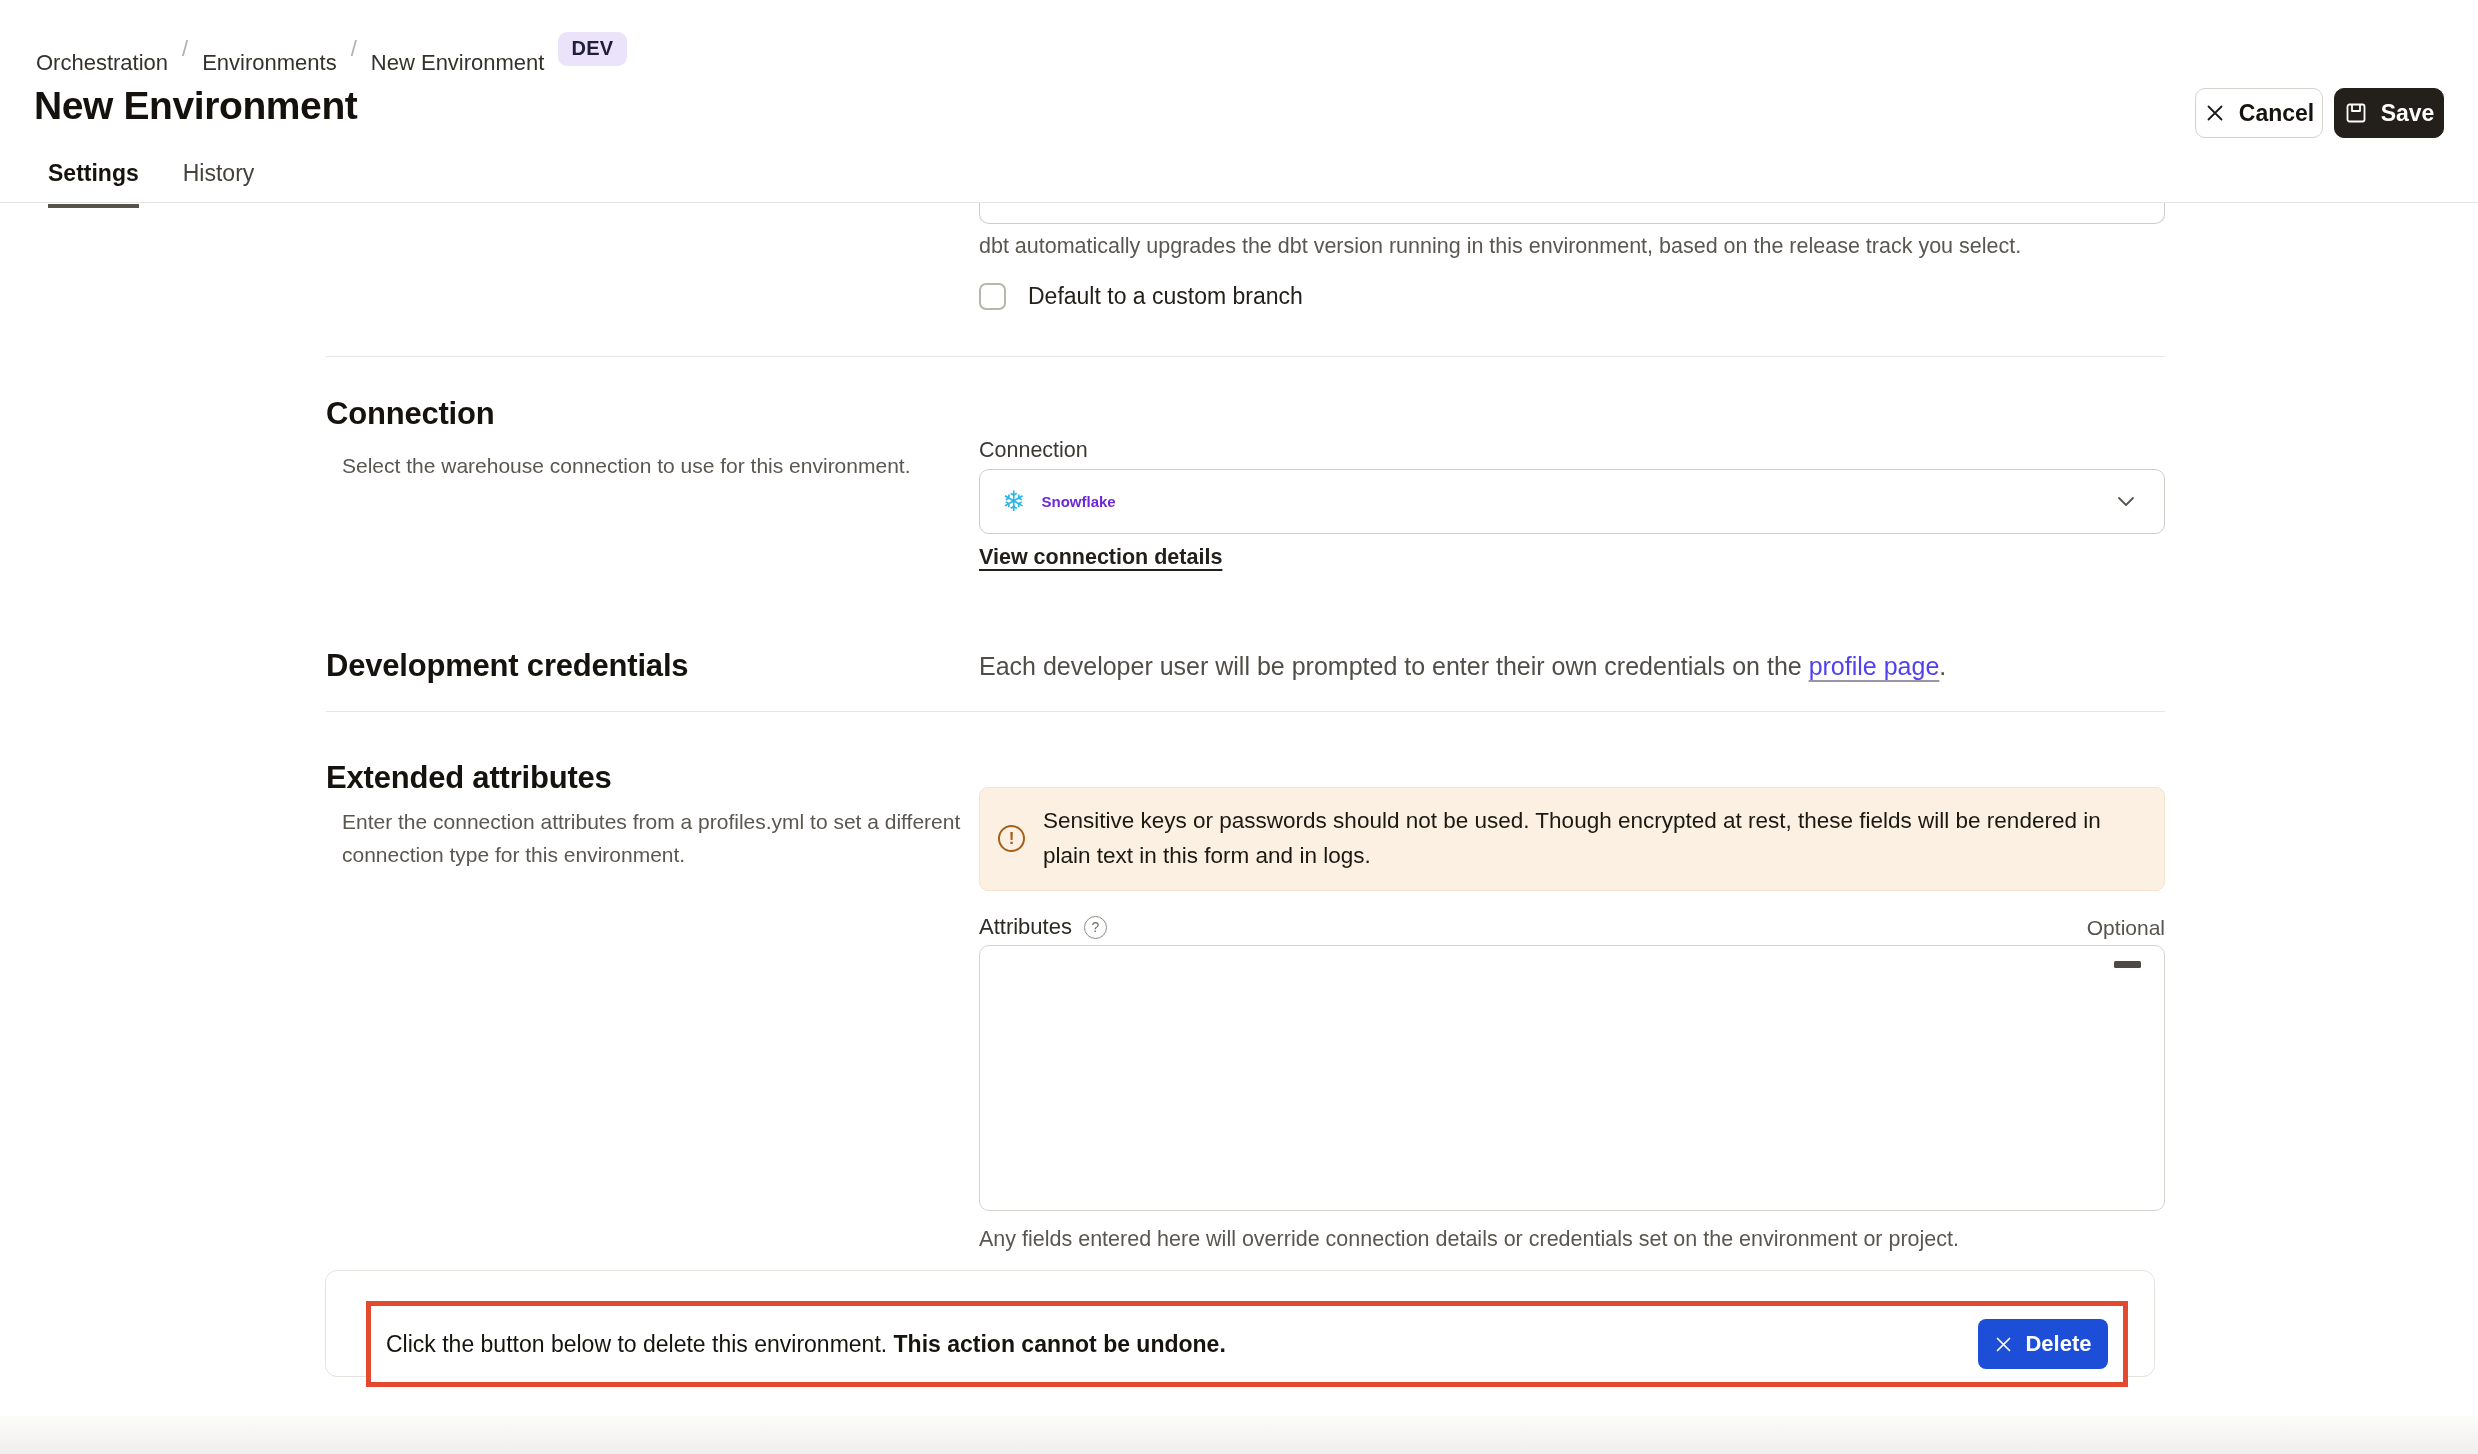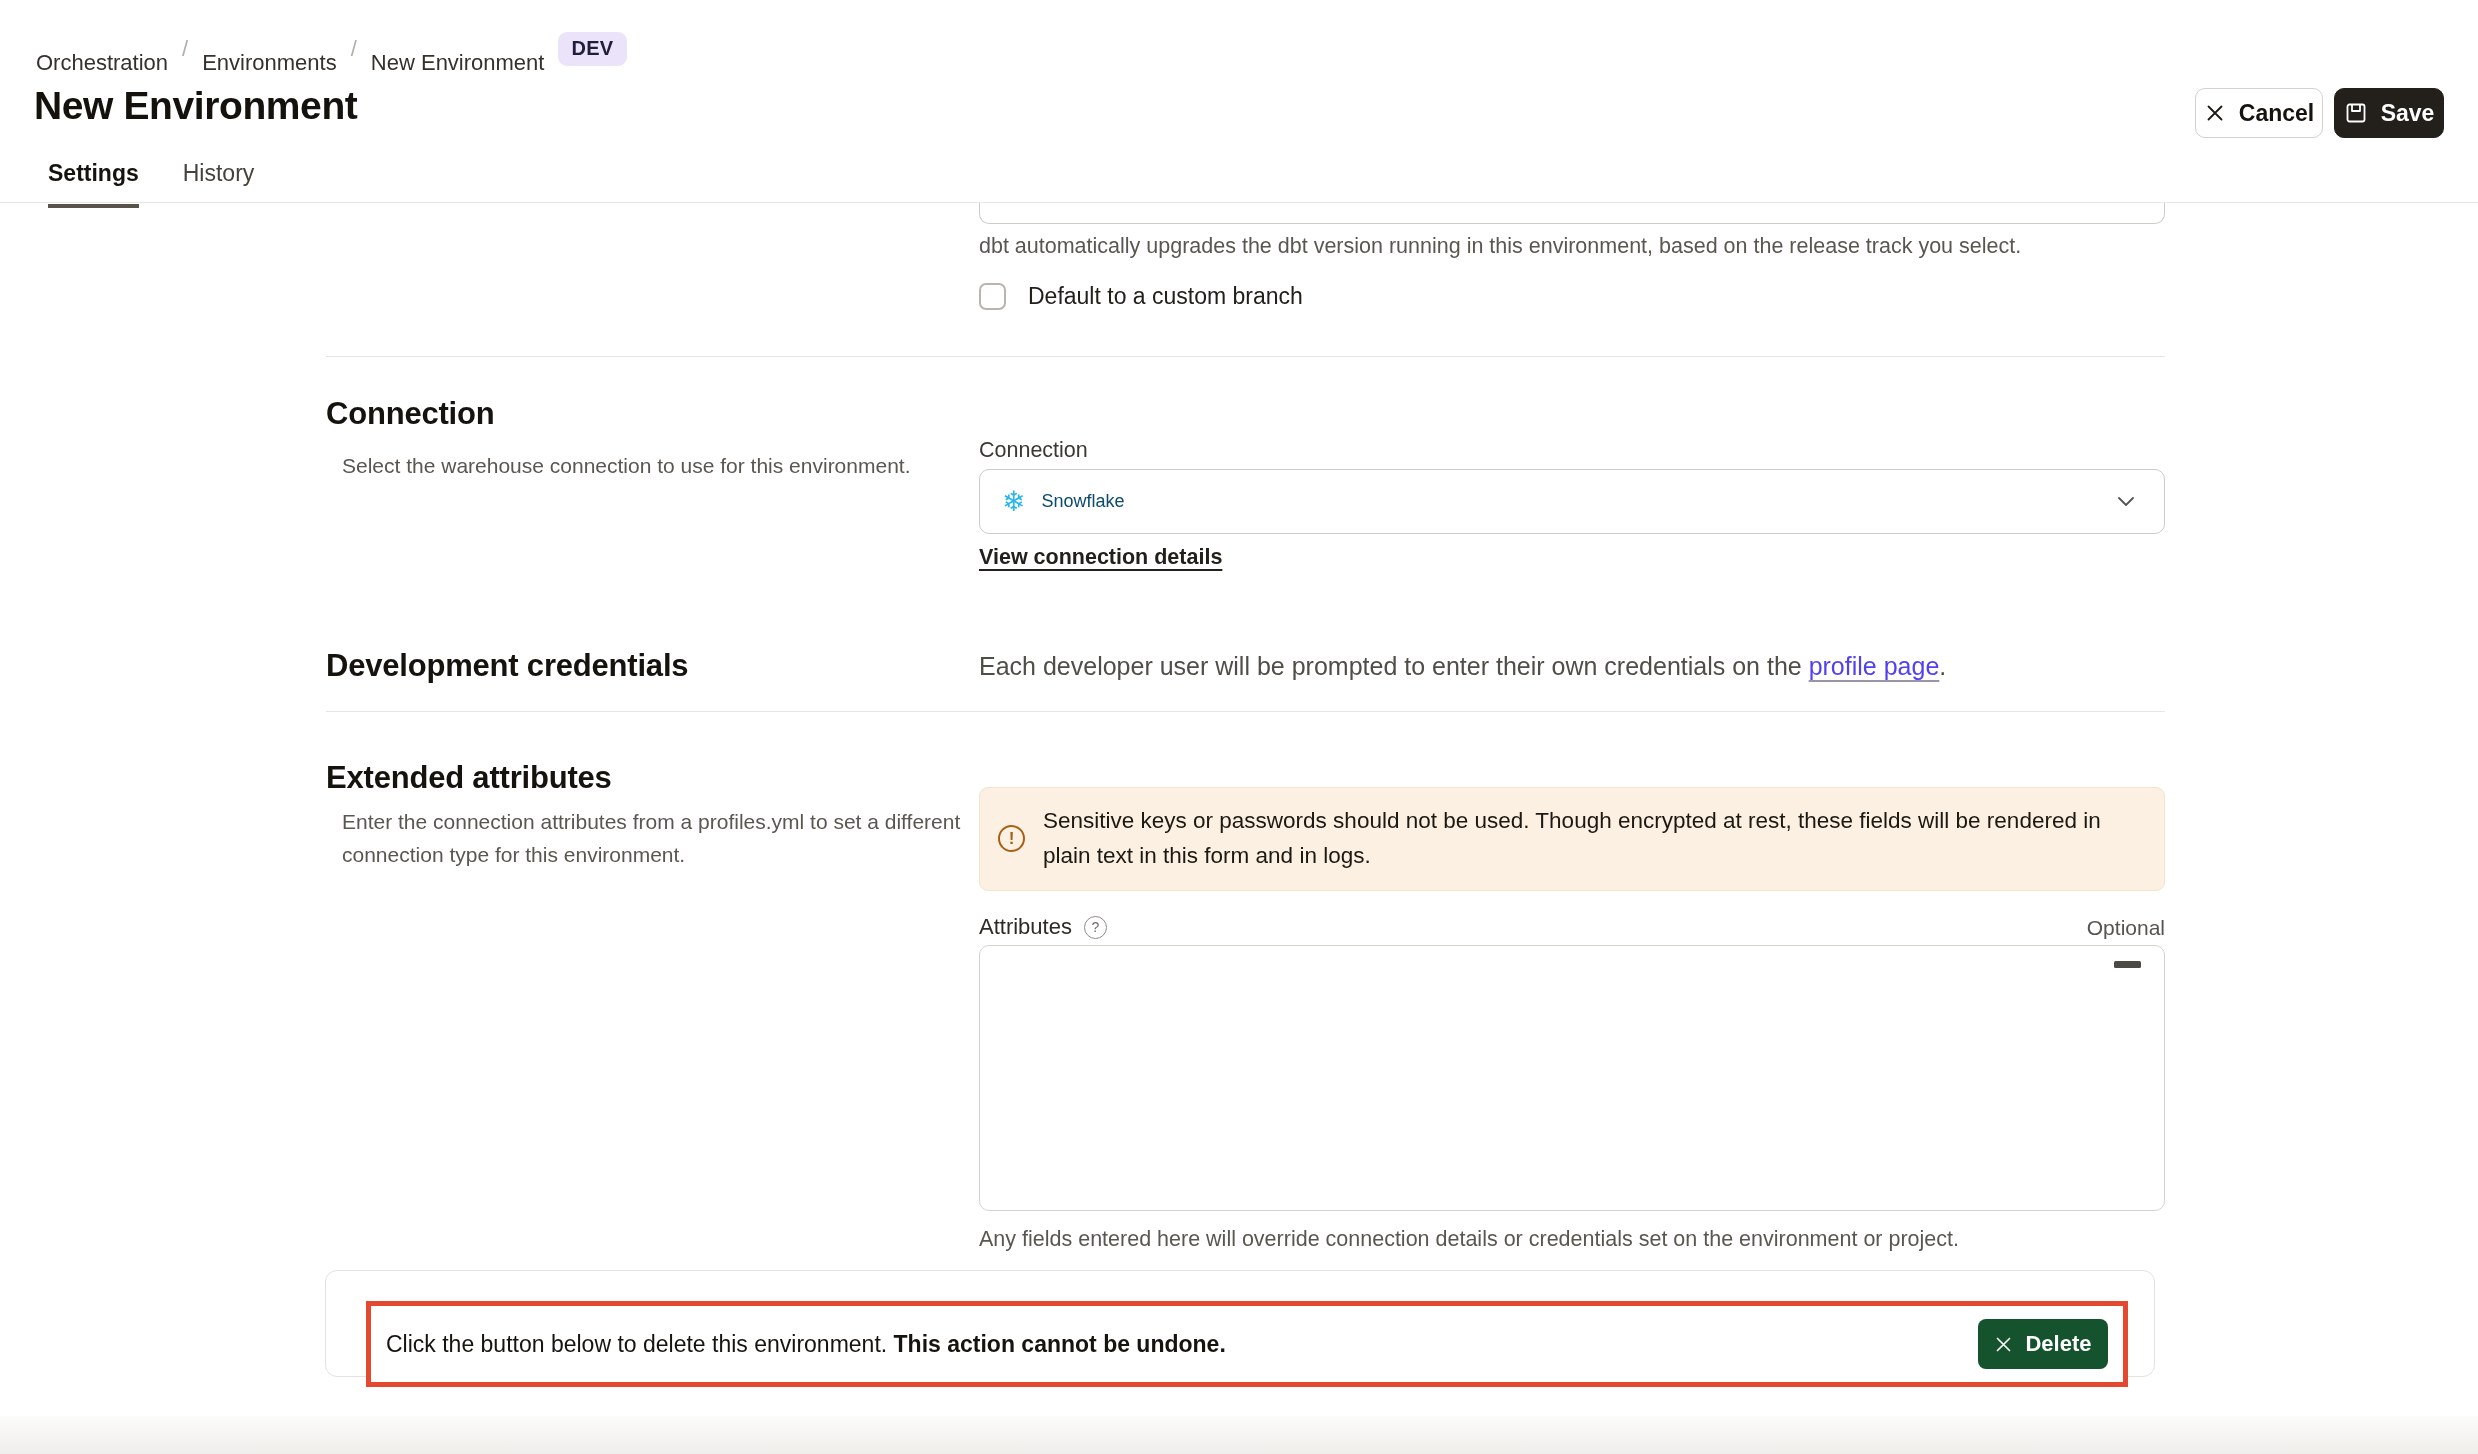--- a/index.html
+++ b/index.html
@@ -33,21 +33,21 @@
   
   .select-partial { position:absolute; left:979px; top:203px; width:1186px; height:21px; border:1.5px solid #cfccc7; border-top:none; border-radius:0 0 10px 10px; background:#fff; }
   .checkbox-row { position:absolute; left:979px; top:283px; display:flex; align-items:center; gap:22px; }
   .checkbox { width:27px; height:27px; border:2px solid #b8b4ae; border-radius:7px; background:#fff; cursor:pointer; }
   .checkbox-label { font-size:23px; font-weight:500; color:#23201c; }
 
   
   .field-label { position:absolute; left:979px; font-size:21.5px; font-weight:500; color:#3b3733; }
   .select-box { position:absolute; left:979px; top:469px; width:1186px; height:65px; border:1.5px solid #cfccc7; border-radius:10px; background:#fff; display:flex; align-items:center; padding:0 28px 0 22px; cursor:pointer; }
   .snowflake { font-family:"DejaVu Sans",sans-serif; font-size:28px; color:#29b5e8; line-height:1; margin-right:16px; }
-  .select-value { font-size:18px; font-weight:400; color:#0c4a6e; }
+  .select-value { font-size:15px; font-weight:700; color:#6d28d9; }
   .select-chevron { margin-left:auto; display:flex; }
   .text-link { position:absolute; left:979px; font-size:21.5px; font-weight:700; color:#23201c; text-decoration:underline; text-underline-offset:5px; text-decoration-thickness:1.5px; cursor:pointer; }
 
   
   .devcred-text { position:absolute; left:979px; top:652px; font-size:25px; color:#514d48; }
   .purple-link { color:#5241f1; text-decoration:underline; text-underline-offset:5px; text-decoration-color:#9a94a8; cursor:pointer; }
 
   
   .warning-banner { position:absolute; left:979px; top:787px; width:1186px; min-height:92px; background:#fbf0e1; border:1px solid #f3e4cb; border-radius:9px; display:flex; align-items:center; padding:16px 34px 16px 18px; gap:18px; }
   .warning-icon { flex:0 0 27px; width:27px; height:27px; border:2.2px solid #a75f17; border-radius:50%; display:flex; align-items:center; justify-content:center; font-size:17px; font-weight:700; color:#a75f17; }
@@ -60,21 +60,21 @@
 
   .attr-editor { position:absolute; left:979px; top:945px; width:1186px; height:266px; border:1.5px solid #d6d3cf; border-radius:10px; background:#fff; }
   .attr-editor textarea { width:100%; height:100%; border:none; outline:none; resize:none; background:transparent; border-radius:10px; font-family:"Liberation Mono","DejaVu Sans Mono",monospace; font-size:20px; padding:14px 18px; }
   .editor-dash { position:absolute; right:23px; top:15px; width:27px; height:7px; background:#4d4a46; border-radius:1.5px; cursor:pointer; }
 
   
   .danger-card { position:absolute; left:325px; top:1270px; width:1830px; height:107px; border:1.5px solid #e5e2de; border-radius:12px; background:#fff; }
   .danger-highlight { position:absolute; left:40px; top:30px; width:1762px; height:86px; border:5px solid #e3492e; display:flex; align-items:center; padding:0 15px; background:#fff; }
   .danger-msg { font-size:23px; color:#17140f; }
   .danger-msg .bold { font-weight:700; }
-  .btn-delete { margin-left:auto; width:130px; height:50px; background:#14532d; border-radius:8px; color:#fff; font-size:22px; font-weight:600; display:flex; align-items:center; justify-content:center; gap:12px; cursor:pointer; }
+  .btn-delete { margin-left:auto; width:130px; height:50px; background:#1d4ed8; border-radius:8px; color:#fff; font-size:22px; font-weight:600; display:flex; align-items:center; justify-content:center; gap:12px; cursor:pointer; }
 
   .bottom-strip { position:absolute; left:0; top:1416px; width:2478px; height:38px; background:linear-gradient(#fcfcfb,#efeeeb); }
 
   svg { display:block; }
 </style>
 </head>
 <body>
 
 <div class="page">
 

